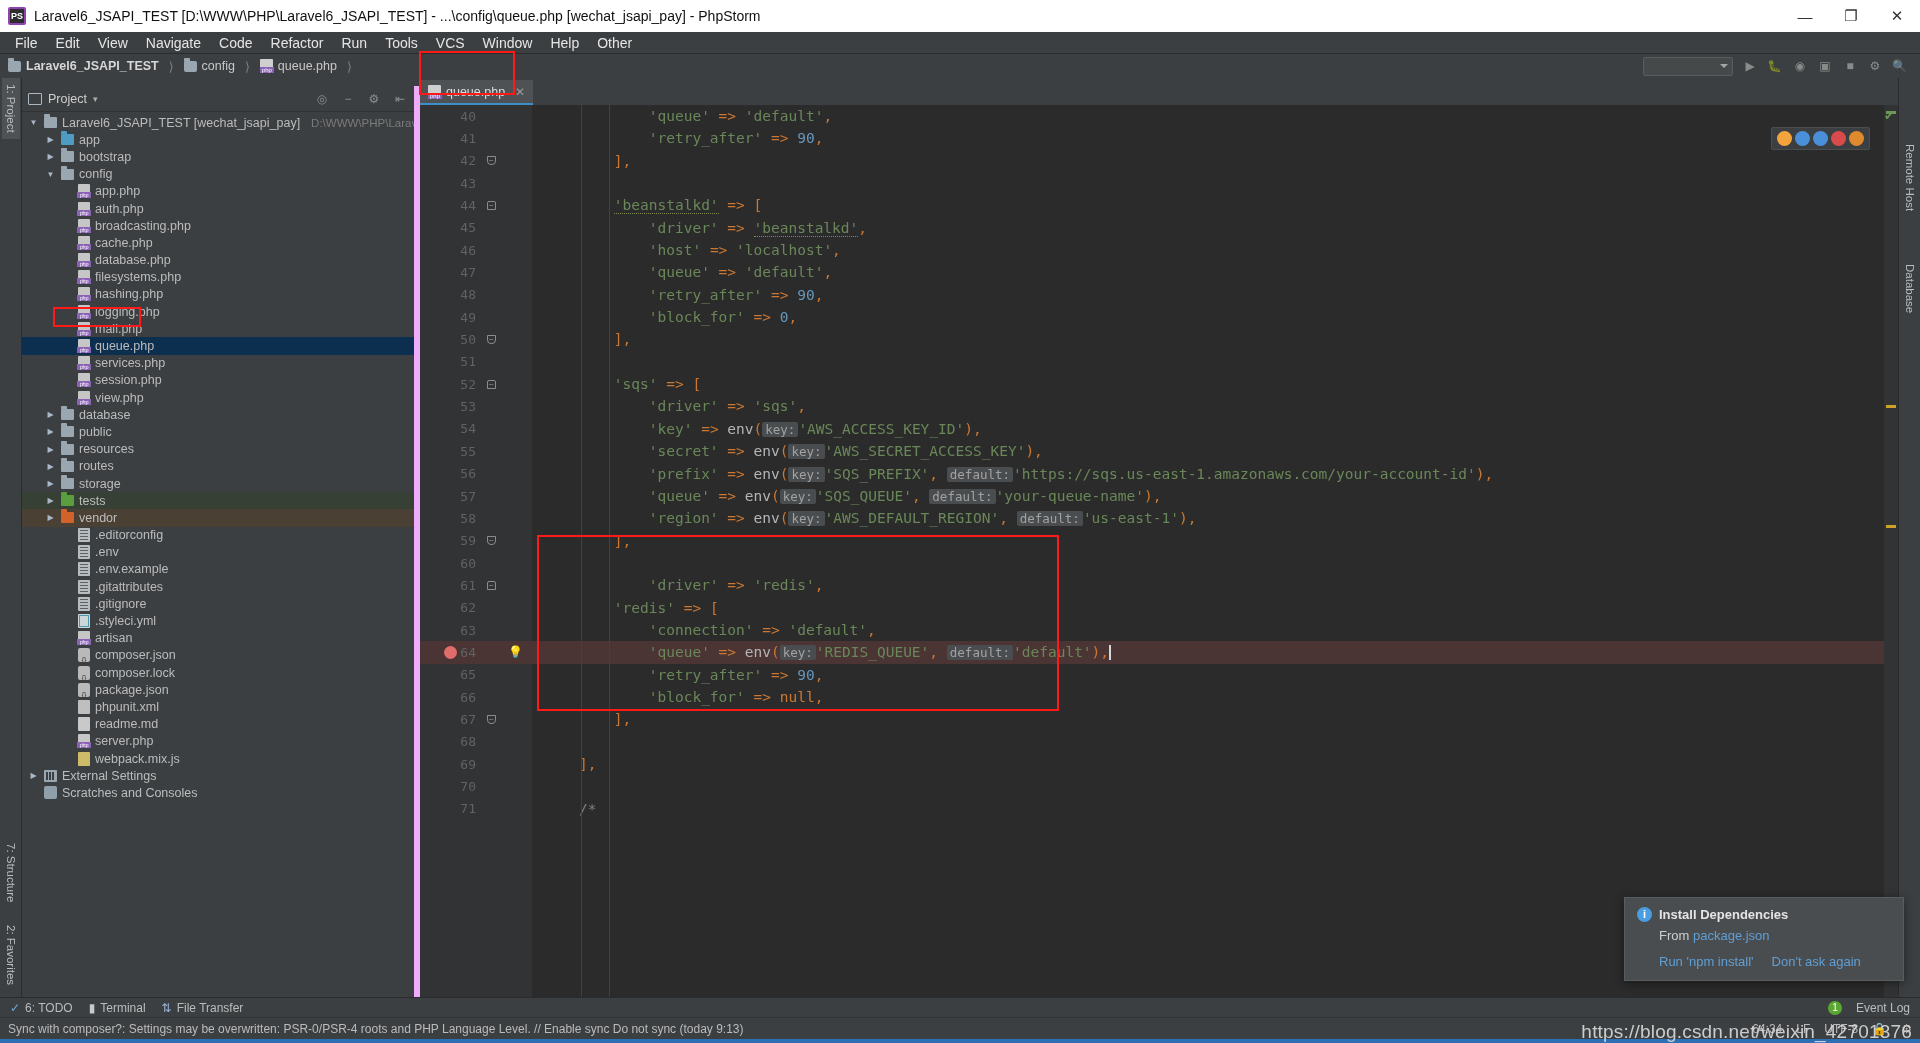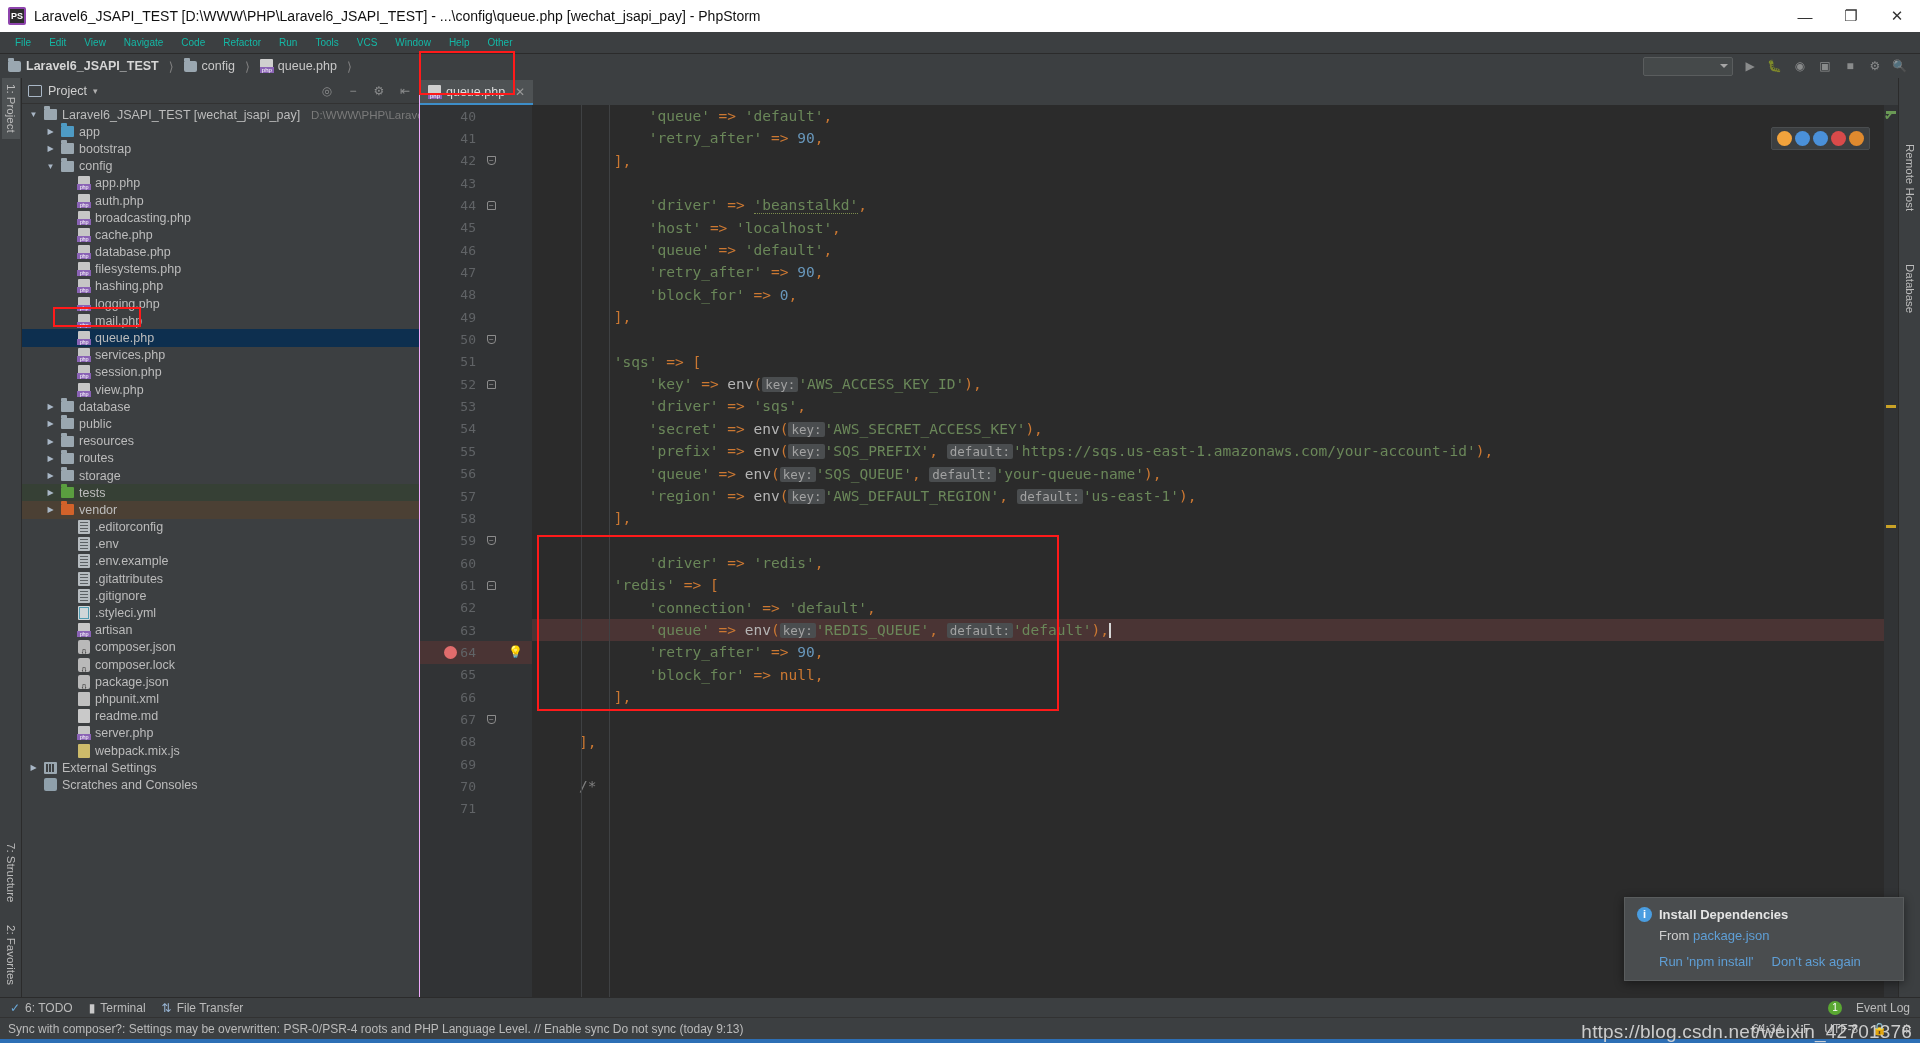--- a/index.html
+++ b/index.html
@@ -17,21 +17,21 @@
               border:2px solid #8e44ad; border-radius:2px; color:#fff; font-size:9px;
               line-height:14px; text-align:center; font-weight:bold; }
   .title-text { white-space:nowrap; }
   .win-ctrls { margin-left:auto; display:flex; height:32px; }
   .win-ctrls div { width:46px; height:32px; display:flex; align-items:center;
                    justify-content:center; color:#333; font-size:15px; }
 
   
   .menubar { height:22px; background:#3c3f41; display:flex; align-items:center;
              padding-left:6px; flex:0 0 22px; border-bottom:1px solid #2b2b2b; }
-  .menubar span { padding:2px 9px; font-size:10px; color:#14b8a6; }
+  .menubar span { padding:2px 9px; font-size:14px; color:#e5e5e5; }
 
   
   .navbar { height:24px; background:#3c3f41; display:flex; align-items:center;
             padding-left:8px; flex:0 0 24px; position:relative; }
   .crumb { display:flex; align-items:center; gap:5px; font-size:12.5px; color:#c8c8c8; }
   .crumb .sep { color:#808080; margin:0 5px; }
   .crumb b { font-weight:bold; color:#d6d6d6; }
   .folder-ico { width:13px; height:11px; background:#9aa7b0; border-radius:1px 2px 2px 2px;
                 position:relative; display:inline-block; }
   .folder-ico::before { content:""; position:absolute; top:-3px; left:0; width:6px; height:3px;
@@ -55,21 +55,21 @@
   .lstrip { width:22px; background:#3c3f41; border-right:1px solid #2b2b2b;
             display:flex; flex-direction:column; align-items:center; position:relative; }
   .vtab { writing-mode:vertical-rl; text-orientation:mixed; font-size:11.5px; color:#bcbcbc;
           padding:6px 3px; white-space:nowrap; }
   .vtab.sel { background:#4e5254; }
   .lstrip .bottomgrp { position:absolute; bottom:6px; left:0; right:0; display:flex;
           flex-direction:column; align-items:center; gap:10px; }
 
   
   .project-panel { width:398px; background:#3c3f41; display:flex; flex-direction:column;
-                   border-right:1px solid #f0abfc; }
+                   border-right:6px solid #f0abfc;margin-top:8px; }
   .pp-head { height:26px; display:flex; align-items:center; padding:0 6px; gap:6px;
              border-bottom:1px solid #323232; }
   .pp-head .ttl { font-size:12.5px; color:#cfcfcf; }
   .pp-head-right { margin-left:auto; display:flex; gap:10px; align-items:center; }
   .tree { flex:1; overflow:hidden; padding-top:2px; font-size:12.5px; }
   .trow { height:17.2px; display:flex; align-items:center; gap:5px; white-space:nowrap;
           padding-right:4px; position:relative; }
   .trow .arrow { width:11px; text-align:center; font-size:8px; color:#a9b7c6; flex:0 0 11px; }
   .trow.sel { background:#0d2f4f; }
   .trow.green { background:#364035; }
@@ -578,30 +578,31 @@
               <span class="gnum">71</span>
             </div>
           </div>
         <div class="code" id="code">
           <div class="ind" style="left:49px"></div>
           <div class="ind" style="left:77px"></div>
         <div class="cline"><span>            </span><span class="s-str">'queue'</span><span class="s-punc"> =&gt; </span><span class="s-str">'default'</span><span class="s-punc">,</span></div>
             <div class="cline"><span>            </span><span class="s-str">'retry_after'</span><span class="s-punc"> =&gt; </span><span class="s-num">90</span><span class="s-punc">,</span></div>
             <div class="cline"><span>        </span><span class="s-punc">],</span></div>
             <div class="cline"><span></span></div>
+            <div class="cline"><span>        </span><span class="s-str underline-warn">'beanstalkd'</span><span class="s-punc"> =&gt; </span><span class="s-punc">[</span></div>
             <div class="cline"><span>            </span><span class="s-str">'driver'</span><span class="s-punc"> =&gt; </span><span class="s-str underline-warn">'beanstalkd'</span><span class="s-punc">,</span></div>
             <div class="cline"><span>            </span><span class="s-str">'host'</span><span class="s-punc"> =&gt; </span><span class="s-str">'localhost'</span><span class="s-punc">,</span></div>
             <div class="cline"><span>            </span><span class="s-str">'queue'</span><span class="s-punc"> =&gt; </span><span class="s-str">'default'</span><span class="s-punc">,</span></div>
             <div class="cline"><span>            </span><span class="s-str">'retry_after'</span><span class="s-punc"> =&gt; </span><span class="s-num">90</span><span class="s-punc">,</span></div>
             <div class="cline"><span>            </span><span class="s-str">'block_for'</span><span class="s-punc"> =&gt; </span><span class="s-num">0</span><span class="s-punc">,</span></div>
             <div class="cline"><span>        </span><span class="s-punc">],</span></div>
             <div class="cline"><span></span></div>
             <div class="cline"><span>        </span><span class="s-str">'sqs'</span><span class="s-punc"> =&gt; </span><span class="s-punc">[</span></div>
+            <div class="cline"><span>            </span><span class="s-str">'driver'</span><span class="s-punc"> =&gt; </span><span class="s-str">'sqs'</span><span class="s-punc">,</span></div>
             <div class="cline"><span>            </span><span class="s-str">'key'</span><span class="s-punc"> =&gt; </span><span class="s-fn">env</span><span class="s-punc">(</span><span class="hint">key:</span><span class="s-str">'AWS_ACCESS_KEY_ID'</span><span class="s-punc">),</span></div>
-            <div class="cline"><span>            </span><span class="s-str">'driver'</span><span class="s-punc"> =&gt; </span><span class="s-str">'sqs'</span><span class="s-punc">,</span></div>
             <div class="cline"><span>            </span><span class="s-str">'secret'</span><span class="s-punc"> =&gt; </span><span class="s-fn">env</span><span class="s-punc">(</span><span class="hint">key:</span><span class="s-str">'AWS_SECRET_ACCESS_KEY'</span><span class="s-punc">),</span></div>
             <div class="cline"><span>            </span><span class="s-str">'prefix'</span><span class="s-punc"> =&gt; </span><span class="s-fn">env</span><span class="s-punc">(</span><span class="hint">key:</span><span class="s-str">'SQS_PREFIX'</span><span class="s-punc">, </span><span class="hint">default:</span><span class="s-str">'https://sqs.us-east-1.amazonaws.com/your-account-id'</span><span class="s-punc">),</span></div>
             <div class="cline"><span>            </span><span class="s-str">'queue'</span><span class="s-punc"> =&gt; </span><span class="s-fn">env</span><span class="s-punc">(</span><span class="hint">key:</span><span class="s-str">'SQS_QUEUE'</span><span class="s-punc">, </span><span class="hint">default:</span><span class="s-str">'your-queue-name'</span><span class="s-punc">),</span></div>
             <div class="cline"><span>            </span><span class="s-str">'region'</span><span class="s-punc"> =&gt; </span><span class="s-fn">env</span><span class="s-punc">(</span><span class="hint">key:</span><span class="s-str">'AWS_DEFAULT_REGION'</span><span class="s-punc">, </span><span class="hint">default:</span><span class="s-str">'us-east-1'</span><span class="s-punc">),</span></div>
             <div class="cline"><span>        </span><span class="s-punc">],</span></div>
             <div class="cline"><span></span></div>
             <div class="cline"><span>            </span><span class="s-str">'driver'</span><span class="s-punc"> =&gt; </span><span class="s-str">'redis'</span><span class="s-punc">,</span></div>
             <div class="cline"><span>        </span><span class="s-str">'redis'</span><span class="s-punc"> =&gt; </span><span class="s-punc">[</span></div>
             <div class="cline"><span>            </span><span class="s-str">'connection'</span><span class="s-punc"> =&gt; </span><span class="s-str">'default'</span><span class="s-punc">,</span></div>
             <div class="cline cur-red"><span>            </span><span class="s-str">'queue'</span><span class="s-punc"> =&gt; </span><span class="s-fn">env</span><span class="s-punc">(</span><span class="hint">key:</span><span class="s-str">'REDIS_QUEUE'</span><span class="s-punc">, </span><span class="hint">default:</span><span class="s-str">'default'</span><span class="s-punc">),</span><span class="caret"></span></div>

